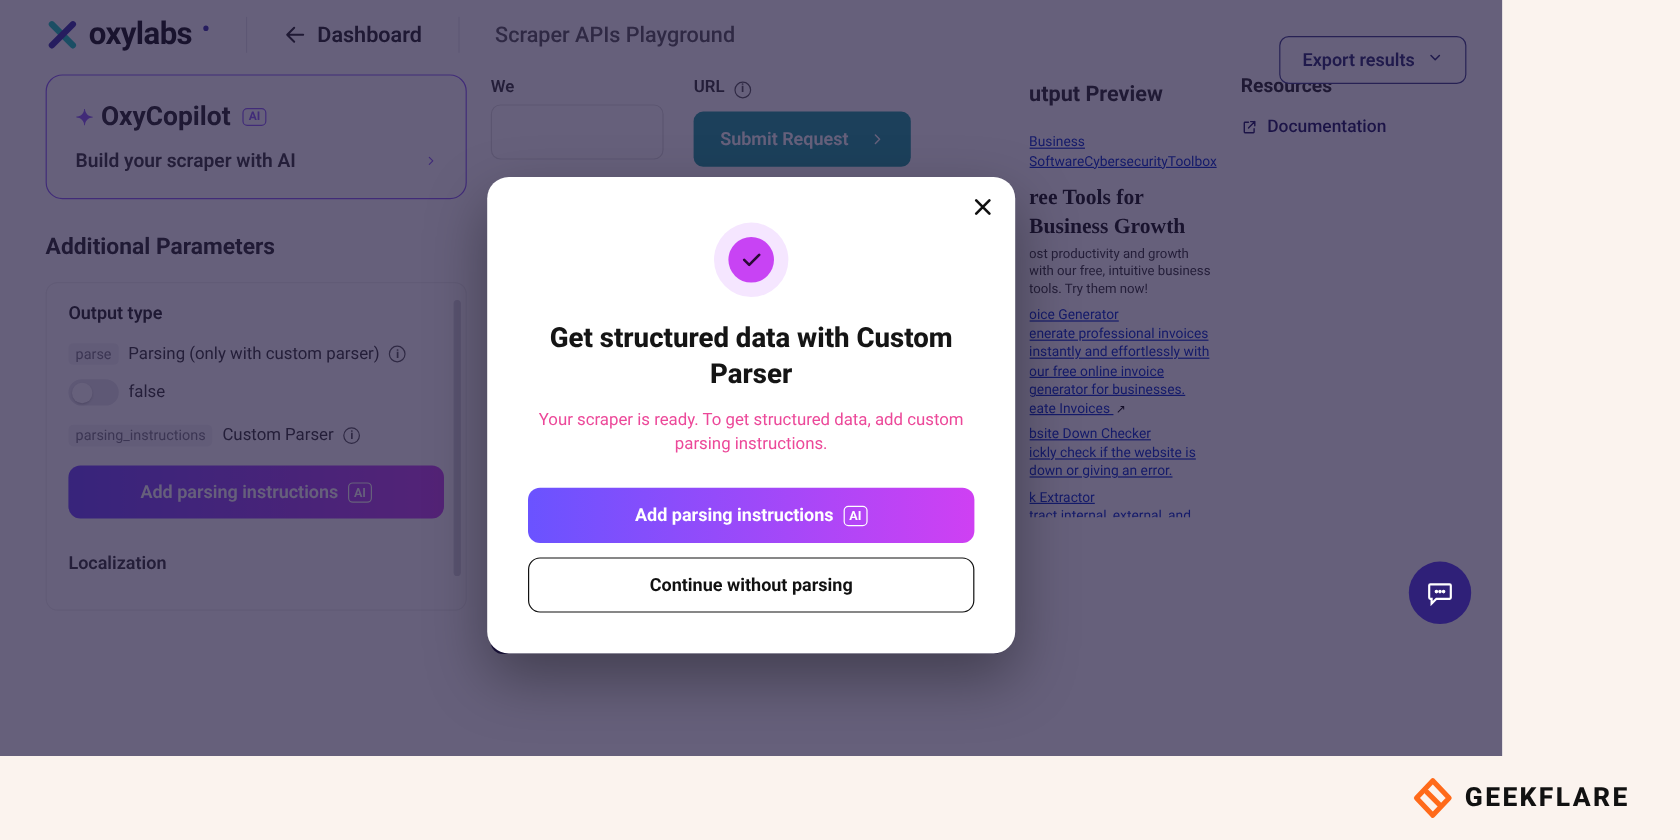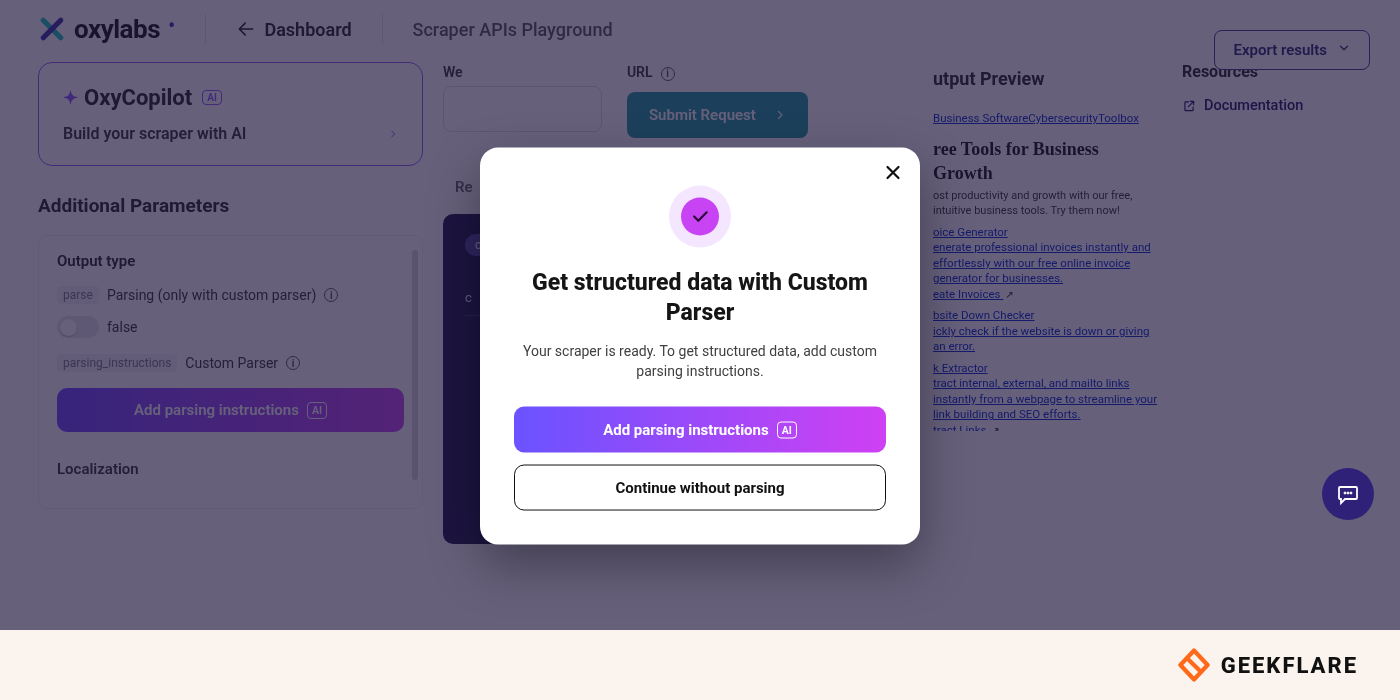--- a/index.html
+++ b/index.html
@@ -1,17 +1,17 @@
 <!DOCTYPE html>
 <html><head>
 <meta charset="utf-8">
 <style>
   * { margin:0; padding:0; box-sizing:border-box; font-family: -apple-system, BlinkMacSystemFont, "Segoe UI", Roboto, Arial, sans-serif; }
   body { width:1400px; height:700px; background:#fbf3ee; overflow:hidden; position:relative; }
-  .app-frame { position:absolute; top:0; left:0; width:1400px; height:630px; background:#fff; overflow:hidden; }
+  .app-frame { position:absolute; top:0; left:0; width:1252px; height:630px; background:#fff; overflow:hidden; }
   .overlay { position:absolute; inset:0; background:rgba(30,20,60,0.68); pointer-events:none; }
   
   .topbar { display:flex; align-items:center; padding:14px 38px; gap:22px; position:relative; }
   .logo-group { display:flex; align-items:center; gap:8px; }
   .logo-mark { width:28px; height:28px; }
   .logo-text { font-size:26px; font-weight:700; color:#111; letter-spacing:-0.5px; }
   .vdiv { width:1px; height:30px; background:#e3e3e8; margin:0 8px; }
   .back-item { display:flex; align-items:center; gap:8px; font-size:18px; font-weight:600; color:#222; }
   .title-crumb { font-size:18px; color:#555; font-weight:500; }
   .export-btn { position:absolute; right:30px; top:30px; border:1.5px solid #3b3d87; color:#26286d; padding:10px 18px; border-radius:8px; font-size:15px; font-weight:600; display:flex; align-items:flex-start; gap:10px; background:#fff; }
@@ -62,21 +62,21 @@
   .ext-ico { width:14px; height:14px; }
   
   .chat-fab { position:absolute; right:26px; bottom:110px; width:52px; height:52px; border-radius:50%; background:#2f2078; display:flex; align-items:center; justify-content:center; }
   .chat-fab svg { width:24px; height:24px; stroke:#fff; }
   
   .modal { position:absolute; left:50%; top:48%; transform:translate(-50%,-50%); width:440px; background:#fff; border-radius:18px; padding:34px 34px 34px 34px; box-shadow:0 20px 50px rgba(0,0,0,.35); text-align:center;margin-top:44px; }
   .modal-close { position:absolute; right:16px; top:14px; width:22px; height:22px; cursor:pointer; }
   .modal-check-wrap { width:62px; height:62px; border-radius:50%; background:#f5e6ff; display:flex; align-items:center; justify-content:center; margin:4px auto 20px auto; }
   .modal-check-inner { width:38px; height:38px; border-radius:50%; background:#c843f4; display:flex; align-items:center; justify-content:center; }
   .modal-title { font-size:23px; font-weight:800; color:#151515; line-height:1.3; margin-bottom:14px; }
-  .modal-desc { font-size:14px; color:#404040; line-height:1.4; margin-bottom:26px; }
+  .modal-desc { font-size:14px; color:#ec4899; line-height:1.4; margin-bottom:26px; }
   .modal-btn-primary { width:100%; padding:14px 0; border:none; border-radius:10px; color:#fff; font-weight:700; font-size:15px; background:linear-gradient(90deg,#6a53ff,#cf40f3); display:flex; justify-content:center; align-items:center; gap:8px; margin-bottom:12px; }
   .modal-btn-secondary { width:100%; padding:13px 0; border:1.5px solid #111; border-radius:10px; background:#fff; color:#111; font-weight:700; font-size:15px; }
   
   .footer { position:absolute; left:0; right:0; bottom:0; height:70px; background:#fbf3ee; display:flex; align-items:center; justify-content:flex-end; padding-right:42px; }
   .gf-logo { display:flex; align-items:center; gap:10px; }
   .gf-text { font-size:22px; font-weight:800; letter-spacing:2px; color:#111; }
 </style>
 </head>
 <body>
 

